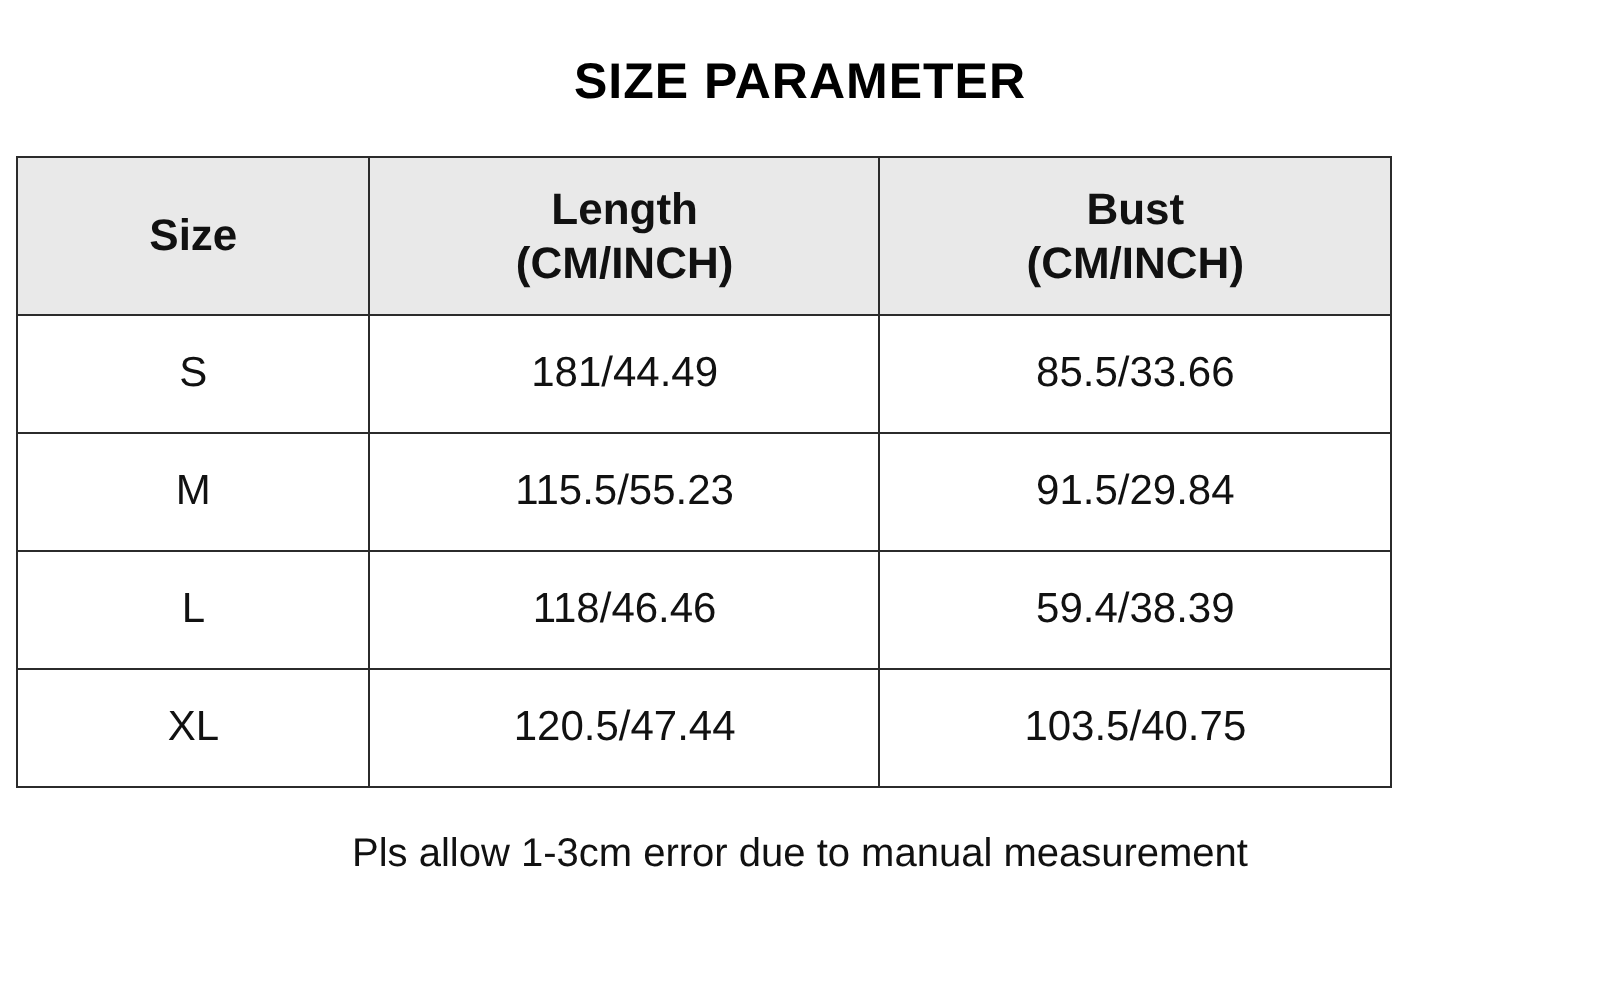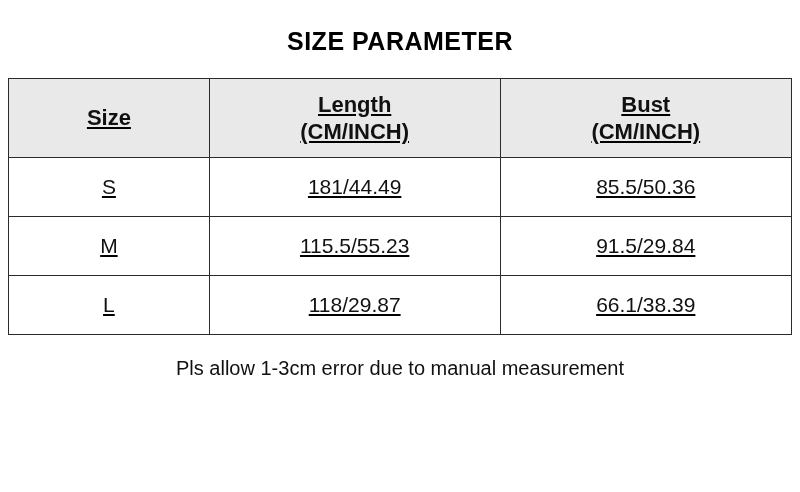--- a/index.html
+++ b/index.html
@@ -26,24 +26,23 @@
     font-weight: bold;
     letter-spacing: 0.5px;
     padding-top: 26px;
     padding-bottom: 0;
     line-height: 1.2;
   }
   .table-wrap {
     margin: 22px 8px 0 8px;
   }
   table.size-table {
-    width: 784px;
+    width: 688px;
     border-collapse: collapse;
     table-layout: fixed;
-    text-decoration: underline;
   }
   table.size-table th,
   table.size-table td {
     border: 1px solid #2b2b2b;
     text-align: center;
     vertical-align: middle;
     font-size: 21px;
     color: #111111;
   }
   table.size-table thead th {
@@ -94,31 +93,36 @@
           <th class="col-bust">
             <span>Bust</span>
             <span class="hdr-line2">(CM/INCH)</span>
           </th>
         </tr>
       </thead>
       <tbody>
         <tr>
           <td>S</td>
           <td>181/44.49</td>
-          <td>85.5/50.36</td>
+          <td>85.5/33.66</td>
         </tr>
         <tr>
           <td>M</td>
           <td>115.5/55.23</td>
           <td>91.5/29.84</td>
         </tr>
         <tr>
           <td>L</td>
-          <td>118/29.87</td>
-          <td>66.1/38.39</td>
+          <td>118/46.46</td>
+          <td>59.4/38.39</td>
+        </tr>
+        <tr>
+          <td>XL</td>
+          <td>120.5/47.44</td>
+          <td>103.5/40.75</td>
         </tr>
       </tbody>
     </table>
   </div>
 
   <div class="footnote">Pls allow 1-3cm error due to manual measurement</div>
 
 </div>
 
 </body></html>

